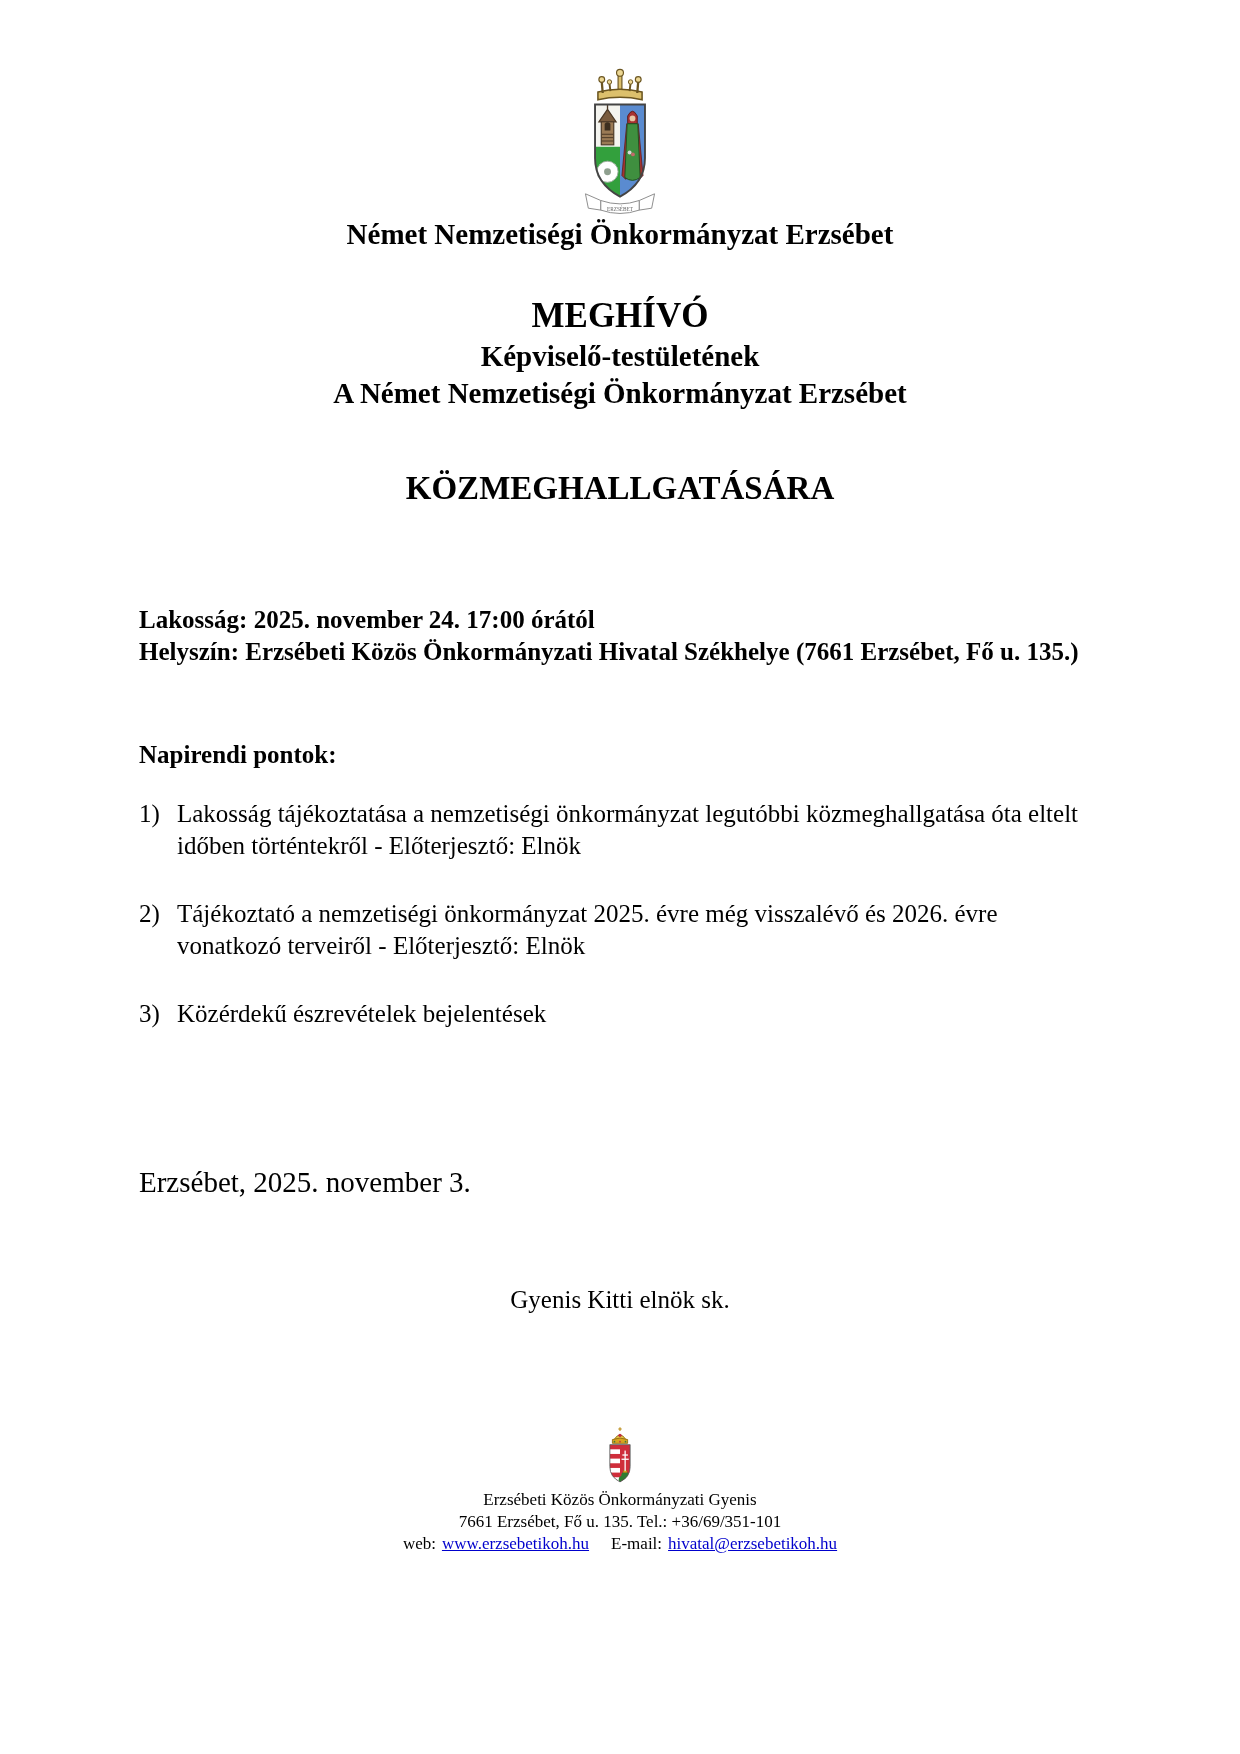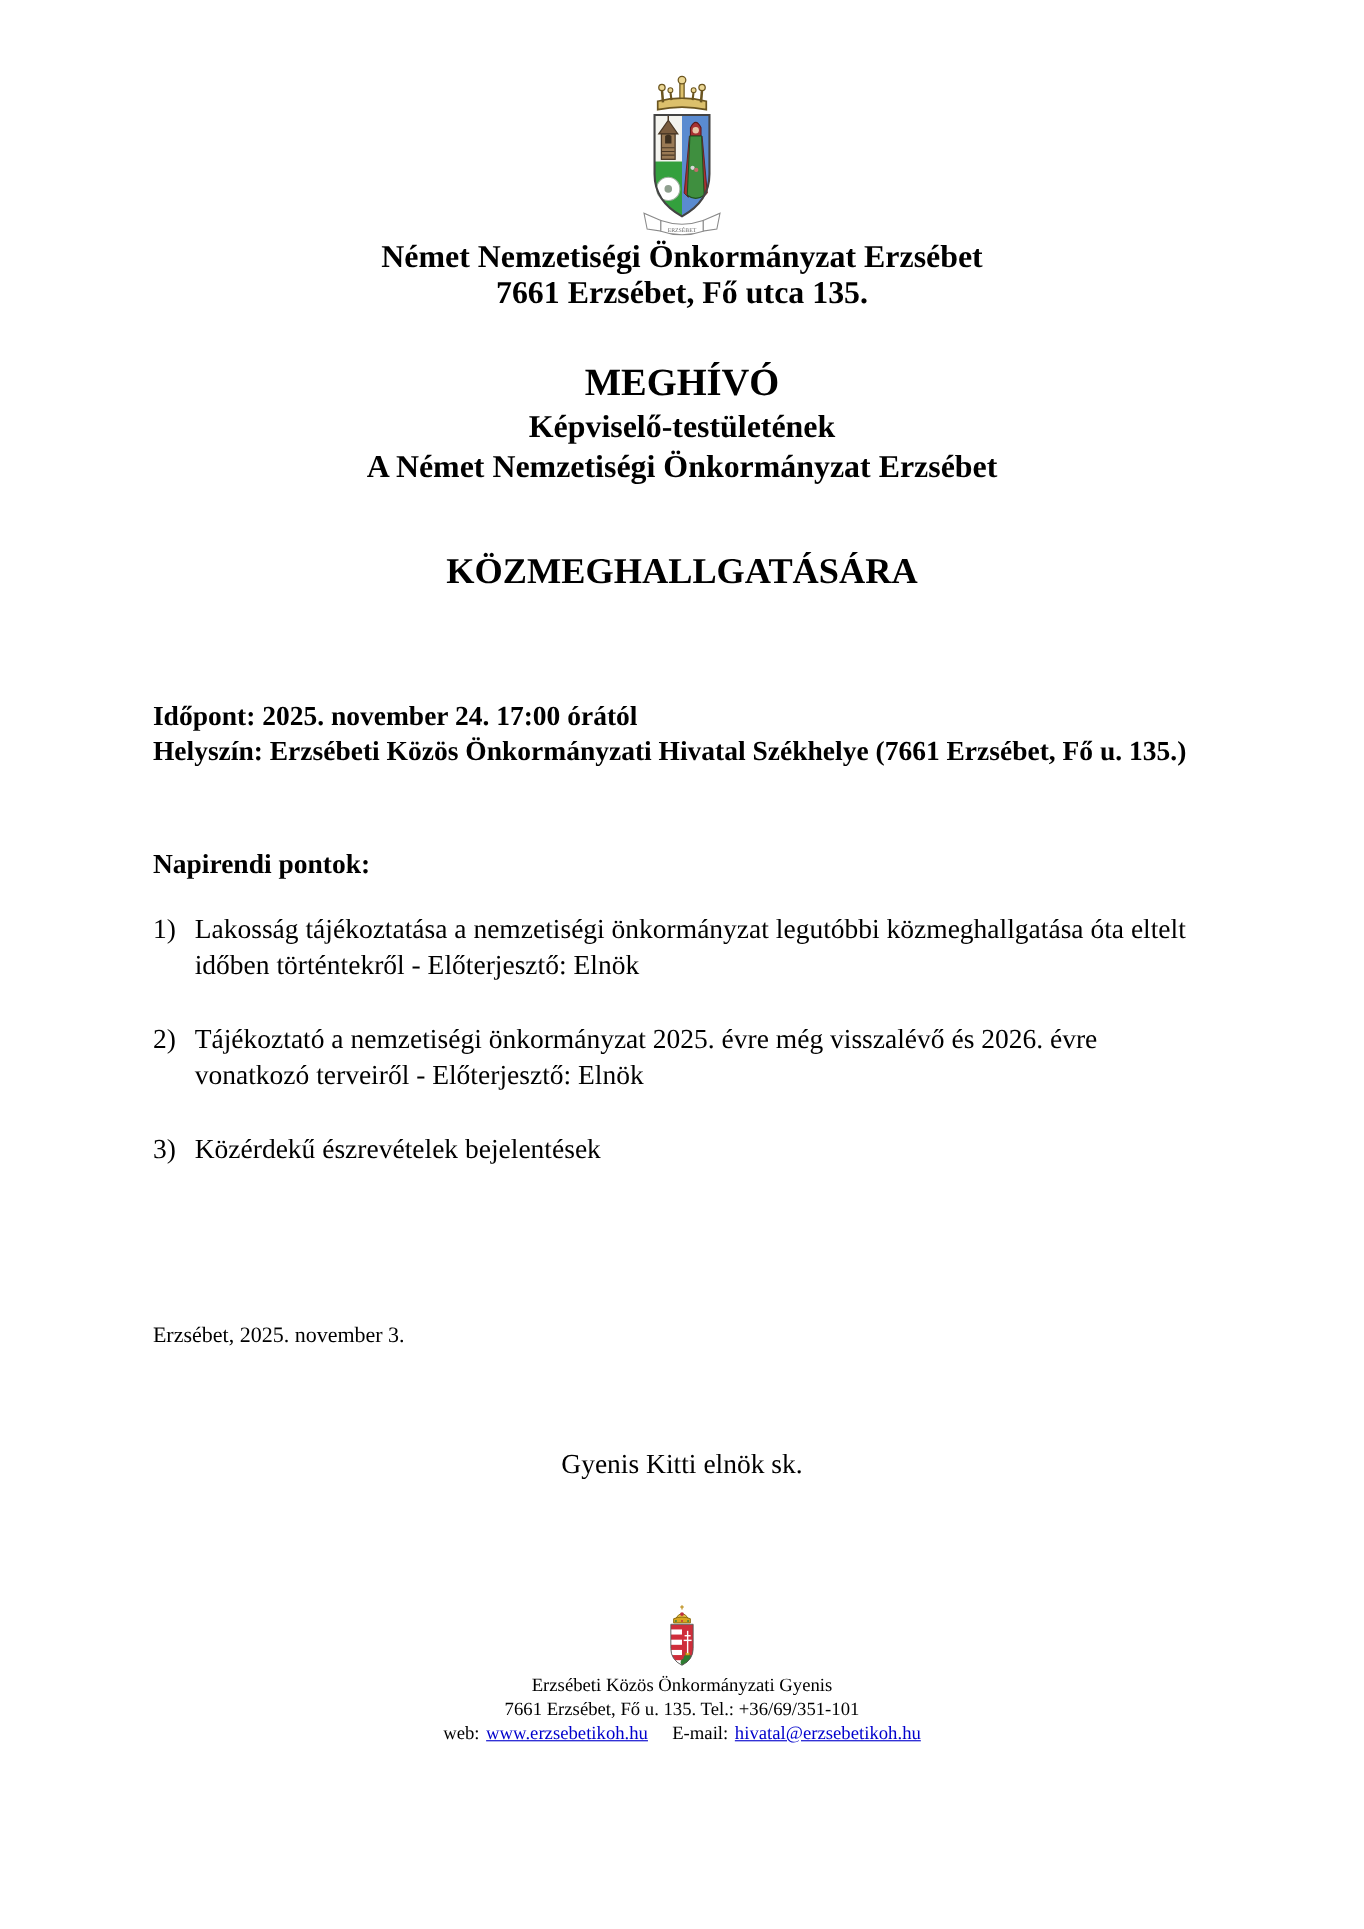--- a/index.html
+++ b/index.html
@@ -71,21 +71,21 @@
     line-height: 32px;
   }
   .agenda-item.first { margin-top: 26px; }
   .agenda-num {
     flex: 0 0 38px;
   }
   .agenda-text { flex: 1; }
   
   .date-line {
     margin: 136px 0 0 139px;
-    font-size: 20px;
+    font-size: 29px;
     line-height: 32px;
   }
   .signature {
     margin: 86px 0 12px 0;
     text-align: center;
     font-size: 25px;
     line-height: 32px;
   }
   
   .footer {
@@ -160,30 +160,29 @@
 
     <g>
       <path d="M30,142 L14,135 L17,150 L30,152 Z" fill="#ffffff" stroke="#8a8a8a" stroke-width="1"></path>
       <path d="M70,142 L86,135 L83,150 L70,152 Z" fill="#ffffff" stroke="#8a8a8a" stroke-width="1"></path>
       <path d="M30,142 Q50,149 70,142 L70,152 Q50,159 30,152 Z" fill="#ffffff" stroke="#8a8a8a" stroke-width="1"></path>
       <text x="50" y="152.5" text-anchor="middle" font-size="5.5" font-family="Liberation Serif, serif" fill="#666666">ERZSÉBET</text>
     </g>
   </svg>
 
   <div class="org-name">Német Nemzetiségi Önkormányzat Erzsébet</div>
-  <div class="org-address">7661 Erzsébet, Fő utca 135.</div>
 
   <h1 class="doc-title">MEGHÍVÓ</h1>
   <div class="doc-subtitle">Képviselő-testületének</div>
   <div class="doc-subtitle">A Német Nemzetiségi Önkormányzat Erzsébet</div>
 
   <h2 class="event-title">KÖZMEGHALLGATÁSÁRA</h2>
 
   <div class="details">
-    <div><span>Időpont:</span> <span>2025. november 24. 17:00 órától</span></div>
+    <div><span>Lakosság:</span> <span>2025. november 24. 17:00 órától</span></div>
     <div><span>Helyszín:</span> <span>Erzsébeti Közös Önkormányzati Hivatal Székhelye (7661 Erzsébet, Fő u. 135.)</span></div>
   </div>
 
   <div class="agenda-heading">Napirendi pontok:</div>
 
   <div class="agenda-item first">
     <span class="agenda-num">1)</span>
     <span class="agenda-text">Lakosság tájékoztatása a nemzetiségi önkormányzat legutóbbi közmeghallgatása óta eltelt időben történtekről - Előterjesztő: Elnök</span>
   </div>
   <div class="agenda-item">

